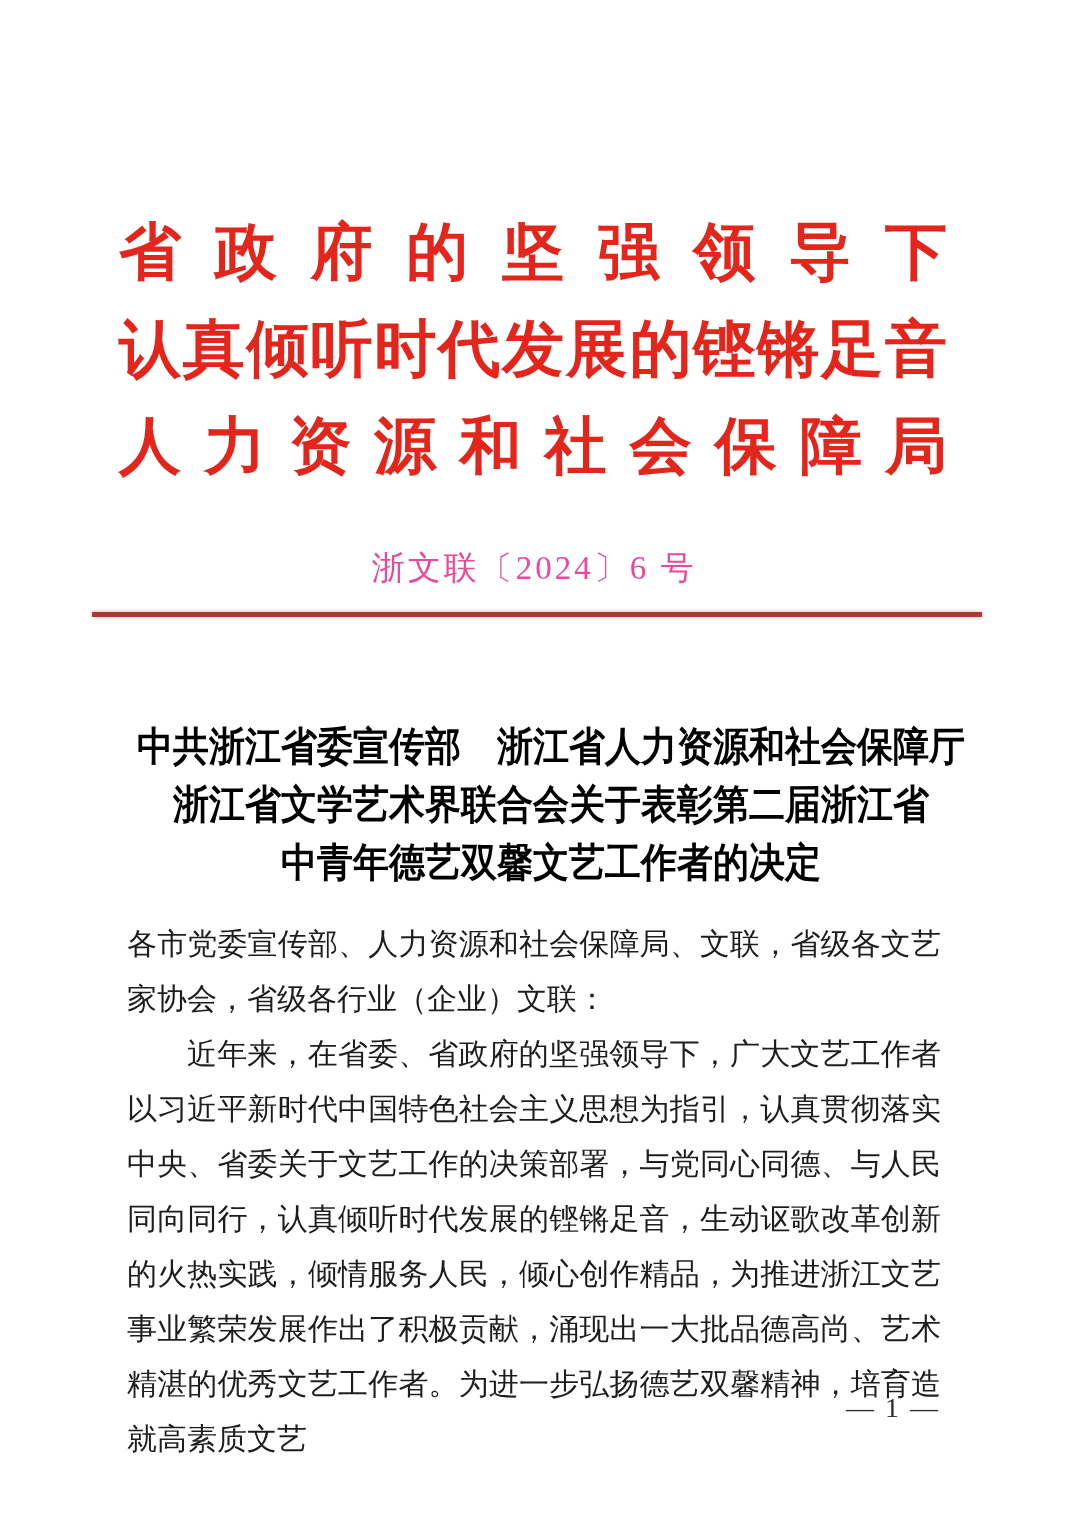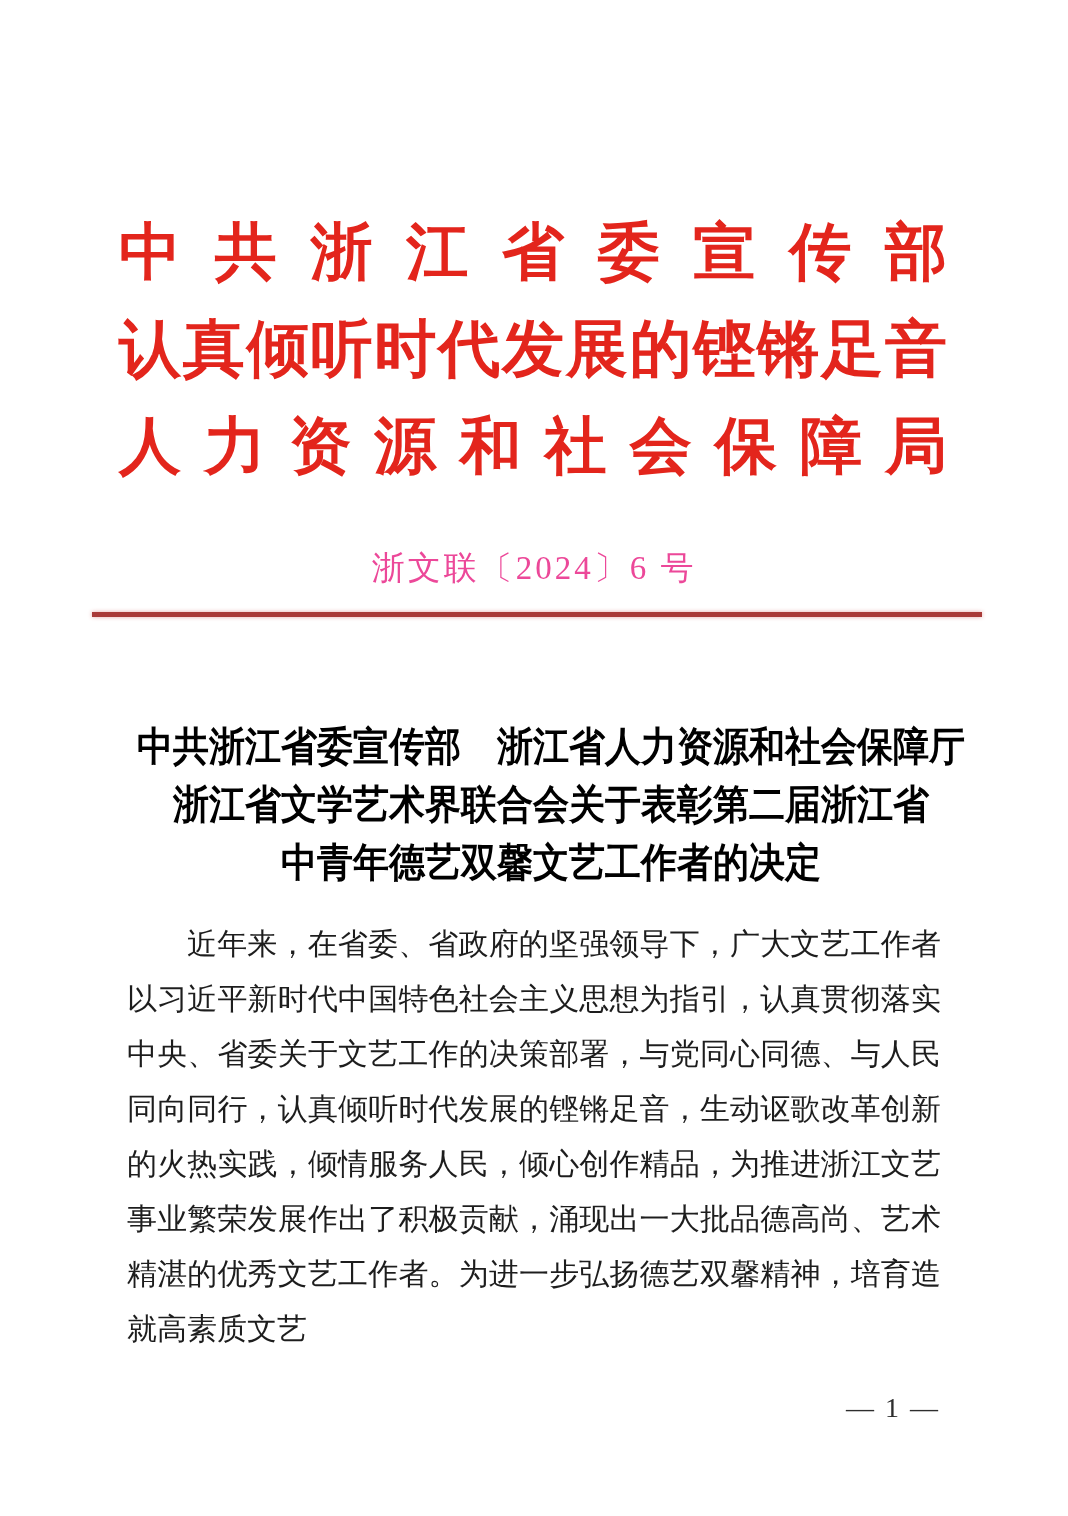--- a/index.html
+++ b/index.html
@@ -110,36 +110,37 @@
     letter-spacing: 2px;
     color: #2e2e2e;
   }
 </style>
 </head>
 <body>
 
 <div class="page">
 
   <header class="letterhead">
-    <div class="lh-line">中共浙江省委宣传部</div>
+    <div class="lh-line">省政府的坚强领导下</div>
     <div class="lh-line">认真倾听时代发展的铿锵足音</div>
     <div class="lh-line">人力资源和社会保障局</div>
   </header>
 
   <div class="doc-number">浙文联〔2024〕6 号</div>
 
   <div class="red-rule"></div>
 
   <h1 class="doc-title">
     <span class="title-line">中共浙江省委宣传部　浙江省人力资源和社会保障厅</span>
     <span class="title-line">浙江省文学艺术界联合会关于表彰第二届浙江省</span>
     <span class="title-line">中青年德艺双馨文艺工作者的决定</span>
   </h1>
 
   <main class="doc-body">
+    <p class="salutation">各市党委宣传部、人力资源和社会保障局、文联，省级各文艺家协会，省级各行业（企业）文联：</p>
     <p class="indent">近年来，在省委、省政府的坚强领导下，广大文艺工作者以习近平新时代中国特色社会主义思想为指引，认真贯彻落实中央、省委关于文艺工作的决策部署，与党同心同德、与人民同向同行，认真倾听时代发展的铿锵足音，生动讴歌改革创新的火热实践，倾情服务人民，倾心创作精品，为推进浙江文艺事业繁荣发展作出了积极贡献，涌现出一大批品德高尚、艺术精湛的优秀文艺工作者。为进一步弘扬德艺双馨精神，培育造就高素质文艺</p>
   </main>
 
   <footer class="page-footer">
     <span>— 1 —</span>
   </footer>
 
 </div>
 
 </body></html>

